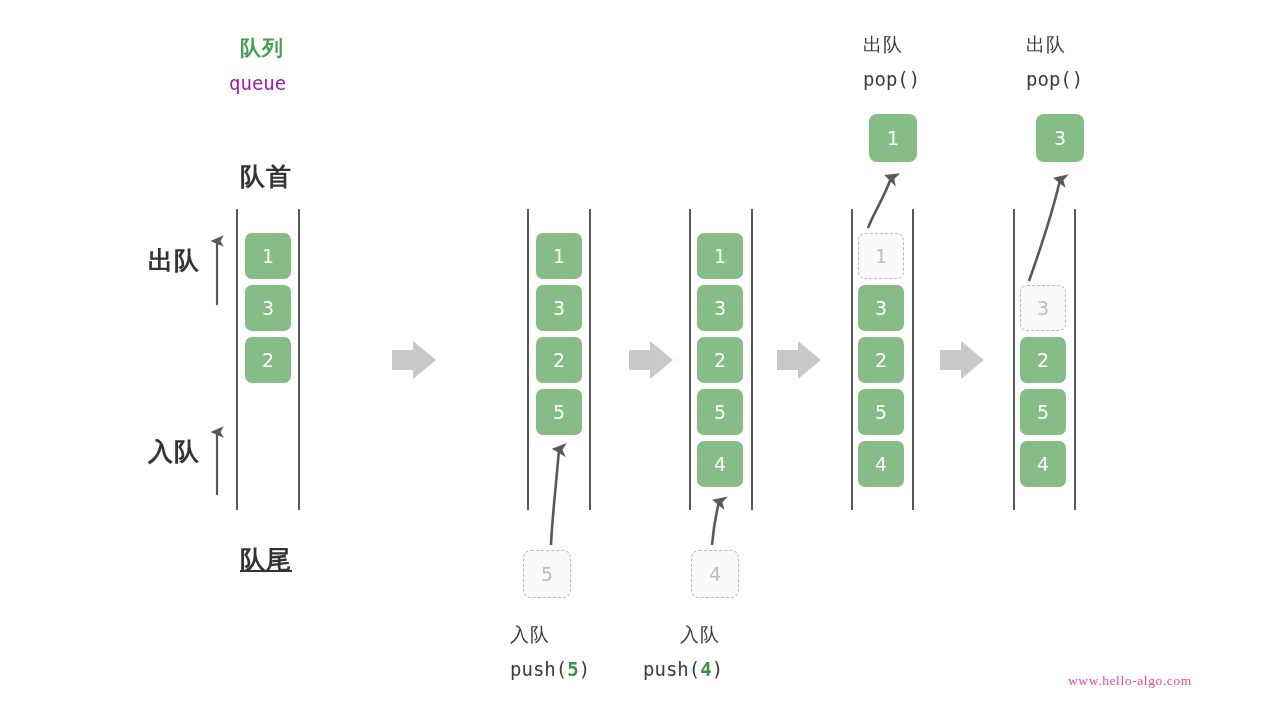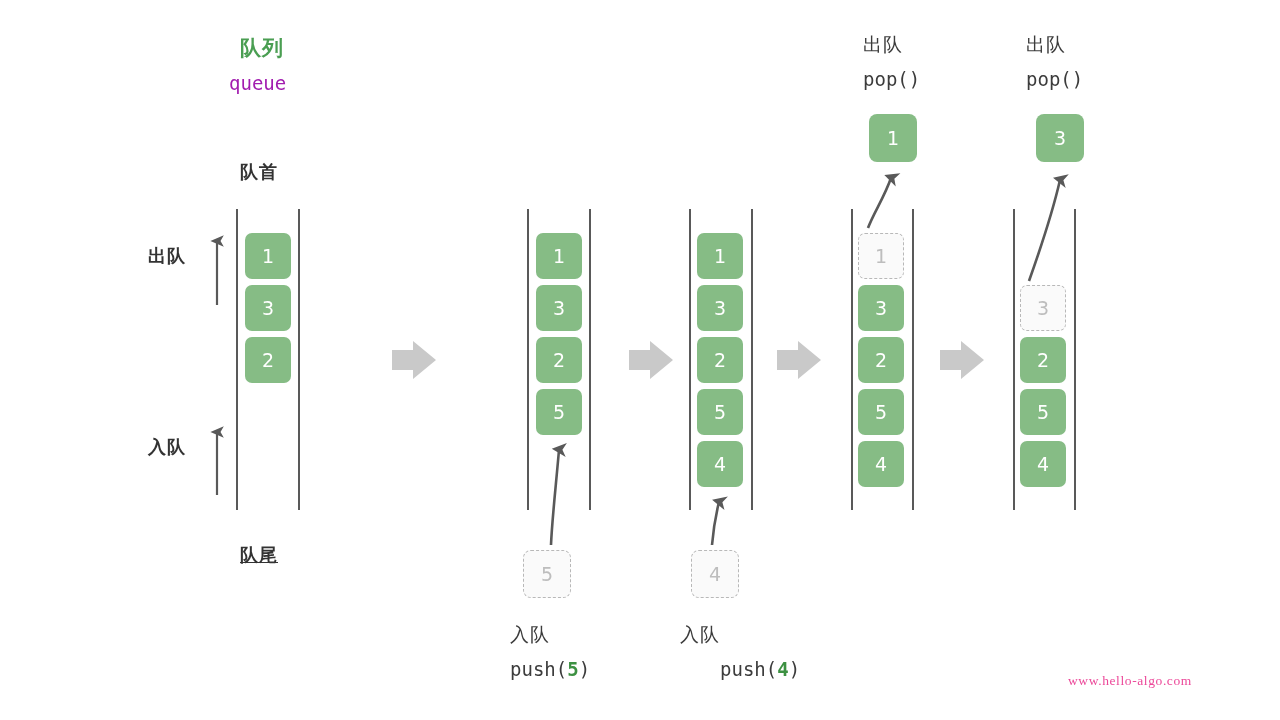--- a/index.html
+++ b/index.html
@@ -82,21 +82,21 @@
     font-weight: bold;
     color: #4a9e52;
     letter-spacing: 1px;
   }
   .title-en {
     font-size: 19px;
     color: #a21caf;
     font-family: "DejaVu Sans Mono", "Liberation Mono", monospace;
   }
   .side-label {
-    font-size: 18px;
+    font-size: 25px;
     font-weight: bold;
     color: #333333;
     letter-spacing: 1px;
   }
   .op-cn {
     font-size: 19px;
     color: #3c3c3c;
     letter-spacing: 1px;
   }
   .op-code {
@@ -161,21 +161,21 @@
 
   <div class="cell filled" style="left:697px; top:233px;">1</div>
   <div class="cell filled" style="left:697px; top:285px;">3</div>
   <div class="cell filled" style="left:697px; top:337px;">2</div>
   <div class="cell filled" style="left:697px; top:389px;">5</div>
   <div class="cell filled" style="left:697px; top:441px;">4</div>
 
   <div class="float-cell ghost" style="left:691px; top:550px;">4</div>
 
   <div class="label op-cn abs" style="left:680px; top:622px;">入队</div>
-  <div class="label op-code abs" style="left:720px; top:658px;"><span>push(</span><span class="accent">4</span><span>)</span></div>
+  <div class="label op-code abs" style="left:643px; top:658px;"><span>push(</span><span class="accent">4</span><span>)</span></div>
 
   <div class="label op-cn abs" style="left:863px; top:32px;">出队</div>
   <div class="label op-code abs" style="left:863px; top:68px;">pop()</div>
 
   <div class="float-cell filled" style="left:869px; top:114px;">1</div>
 
   <div class="rail" style="left:851px; top:209px; height:301px;"></div>
   <div class="rail" style="left:912px; top:209px; height:301px;"></div>
 
   <div class="cell ghost" style="left:858px; top:233px;">1</div>

